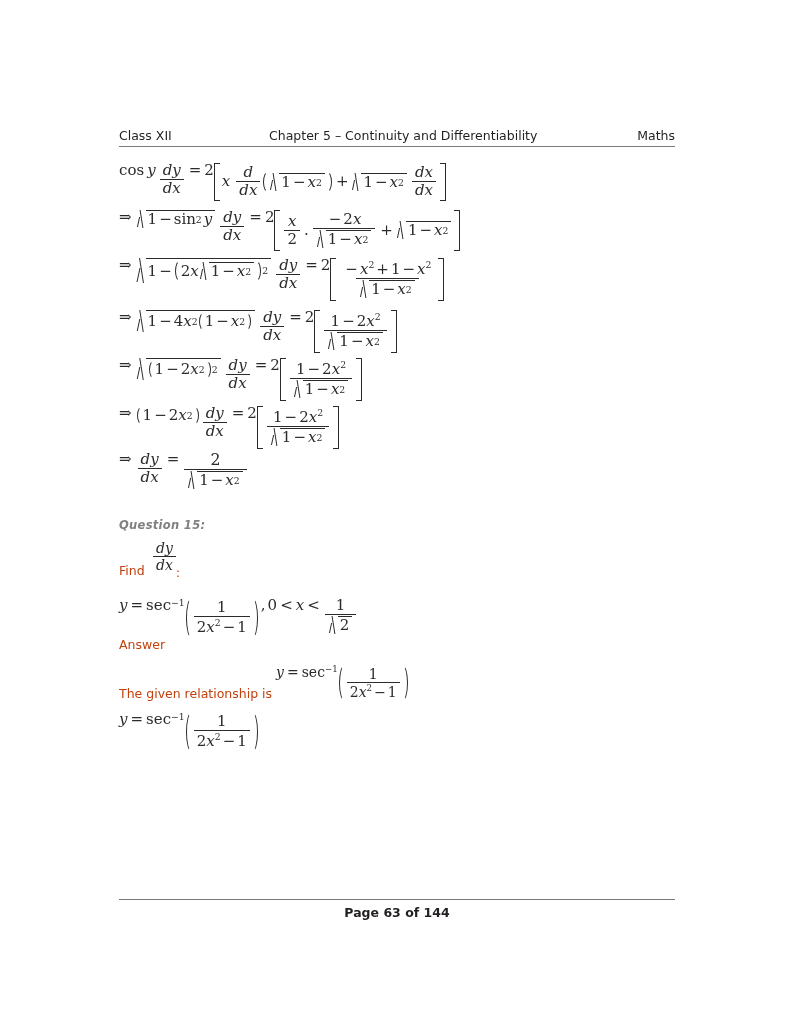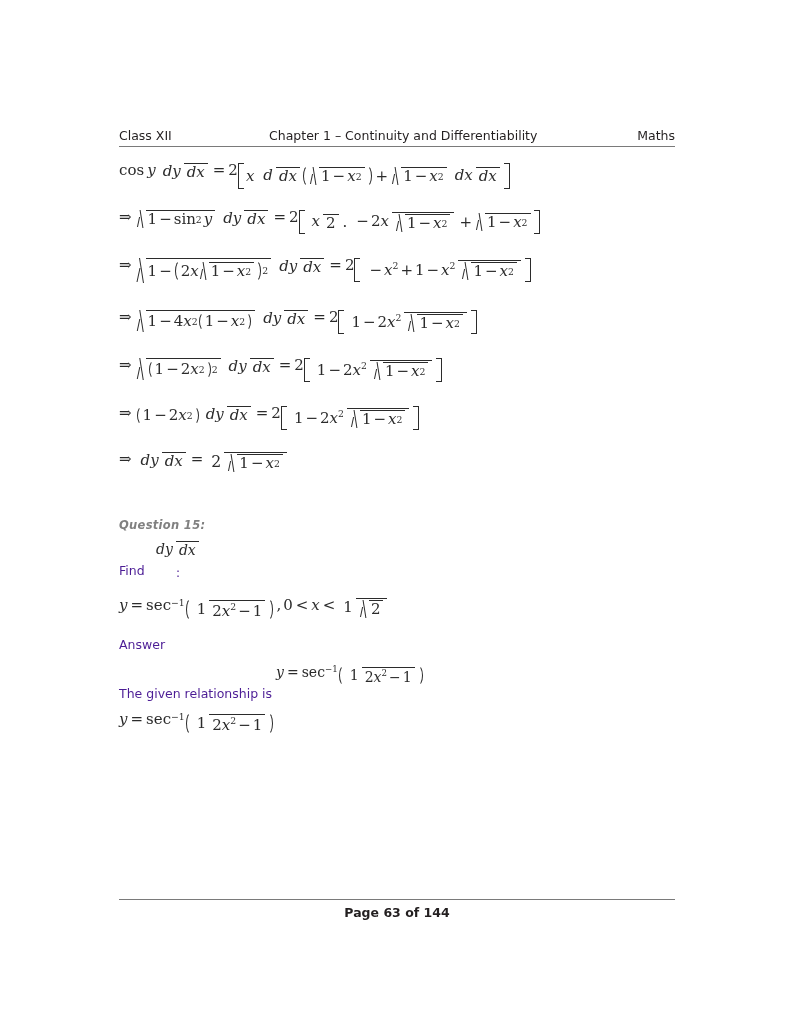--- a/index.html
+++ b/index.html
@@ -69,41 +69,41 @@
     position: absolute;
     font-size: 11.5px;
     font-weight: bold;
     color: #808080;
     letter-spacing: 0.3px;
     font-style: italic;
   }
   .plain {
     position: absolute;
     font-size: 12.5px;
-    color: #4c1d95;
+    color: #c2410c;
   }
 
   
   .math {
     position: absolute;
     font-family: "DejaVu Serif", serif;
     font-size: 15px;
     color: #2b2b2b;
     white-space: nowrap;
     line-height: 1;
   }
   .math .it { font-style: italic; }
   .math .up { font-style: normal; }
 
   .row { display: inline-flex; align-items: flex-start; vertical-align: middle; }
 
   
   .frac {
     display: inline-flex;
-    flex-direction: row;
+    flex-direction: column;
     align-items: center;
     vertical-align: middle;
     margin: 0 2px;
     line-height: 1.02;
   }
   .frac > .num { padding: 0 3px 1px 3px; }
   .frac > .den { padding: 1px 3px 0 3px; border-top: 1.1px solid #2b2b2b; }
 
   
   .sqrt { display: inline-flex; align-items: stretch; vertical-align: middle; margin: 0 1px; }
@@ -183,21 +183,21 @@
   .arrow { margin-right: 4px; font-size: 15px; }
   .cdot { margin: 0 2px; }
 </style>
 </head>
 <body>
 
 <div class="page">
 
   <div class="header">
     <span class="h-left">Class XII</span>
-    <span class="h-mid">Chapter 1 – Continuity and Differentiability</span>
+    <span class="h-mid">Chapter 5 – Continuity and Differentiability</span>
     <span class="h-right">Maths</span>
   </div>
   <div class="header-rule"></div>
 
   <div class="math" style="left:119px; top:163px; font-size:15px;">
     <span class="row">
       <span class="up">cos</span>
         <span class="it" style="margin-left:3px;">y</span>
       <span class="frac" style="margin-left:4px;">
         <span class="num it">dy</span>

